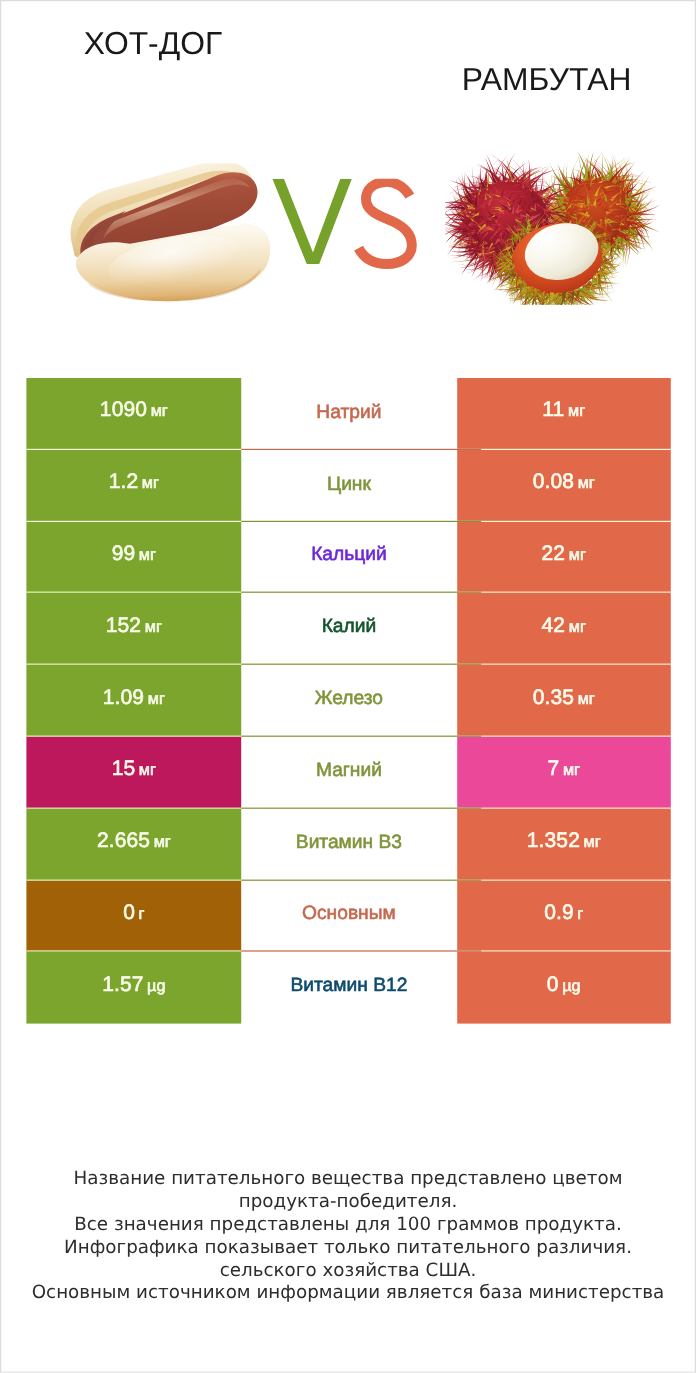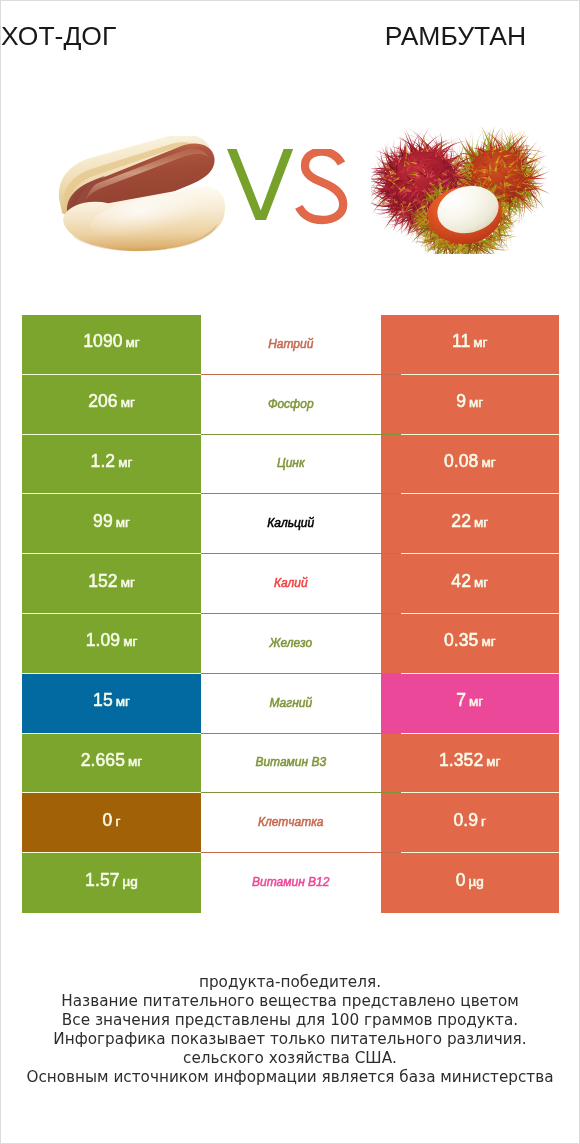--- a/index.html
+++ b/index.html
@@ -5,41 +5,41 @@
   html,body{margin:0;padding:0;}
   body{width:580px;height:1144px;background:#fff;
        font-family:"Liberation Sans",sans-serif;overflow:hidden;
        -webkit-font-smoothing:antialiased;}
   .page{position:relative;width:578px;height:1142px;border:1px solid #dcdcdc;background:#fff;}
 
   
   .titles{position:absolute;top:0;left:0;width:578px;height:72px;}
   .title{position:absolute;top:21px;font-size:26.5px;line-height:28px;color:#191919;
          font-weight:400;white-space:nowrap;}
-  .title-left{left:0;width:253px;text-align:left;}
-  .title-right{left:329px;width:251px;text-align:center;}
+  .title-left{left:0;width:253px;text-align:center;}
+  .title-right{left:329px;width:251px;text-align:center;margin-top:30px;}
 
   
   .hero{position:absolute;top:0;left:0;width:578px;height:290px;}
   .hero-img{position:absolute;}
   .img-left{left:56px;top:135px;}
   .img-right{left:370px;top:126px;}
   .vs{position:absolute;left:226px;top:148px;width:121px;height:76px;line-height:0;}
 
   
   .table{position:absolute;top:314px;left:21px;width:537px;}
   .row{position:relative;height:59.8px;padding-left:11px;}
   .cell{position:absolute;top:0;height:59.8px;display:flex;
         align-items:center;justify-content:center;box-sizing:border-box;}
   .cell-left{left:0;width:179px;}
   .cell-mid{left:179px;width:179.5px;}
   .cell-right{left:358.5px;width:178.5px;}
   .val{color:#f8fbea;font-size:17.5px;font-weight:400;letter-spacing:.1px;white-space:nowrap;position:relative;top:-3px;-webkit-text-stroke:0.55px currentColor;}
   .val .u{font-size:13.5px;font-weight:400;margin-left:3px;letter-spacing:0;}
-  .name{font-size:12px;font-weight:400;letter-spacing:0px;white-space:nowrap;position:relative;top:-1px;font-style:italic;-webkit-text-stroke:0.5px currentColor;}
+  .name{font-size:16px;font-weight:400;letter-spacing:0px;white-space:nowrap;position:relative;top:-1px;-webkit-text-stroke:0.5px currentColor;}
   .sep{position:absolute;left:0;bottom:0;width:537px;height:1px;}
   .sepmid{position:absolute;left:179px;bottom:0;width:200px;height:1px;}
 
   
   .footer{position:absolute;top:972px;left:0;width:578px;text-align:center;
           font-family:"DejaVu Sans",sans-serif;font-size:15.25px;line-height:19px;color:#2d2d2d;}
 </style>
 </head>
 <body>
 
@@ -2368,63 +2368,50 @@
           <span class="name" style="color:#c46a50">Натрий</span>
         </div>
         <div class="cell cell-right" style="background:#e2684a">
           <span class="val">11<span class="u">мг</span></span>
         </div>
         <div class="sep" style="background:#f4fbd6"></div>
         <div class="sepmid" style="background:#c46a50"></div>
       </div>
       <div class="row">
         <div class="cell cell-left" style="background:#7ba52c">
-          <span class="val">206<span class="u">мг</span></span>
-        </div>
-        <div class="cell cell-mid">
-          <span class="name" style="color:#7f953b">Фосфор</span>
-        </div>
-        <div class="cell cell-right" style="background:#e2684a">
-          <span class="val">9<span class="u">мг</span></span>
-        </div>
-        <div class="sep" style="background:#f4fbd6"></div>
-        <div class="sepmid" style="background:#7f953b"></div>
-      </div>
-      <div class="row">
-        <div class="cell cell-left" style="background:#7ba52c">
           <span class="val">1.2<span class="u">мг</span></span>
         </div>
         <div class="cell cell-mid">
           <span class="name" style="color:#7f953b">Цинк</span>
         </div>
         <div class="cell cell-right" style="background:#e2684a">
           <span class="val">0.08<span class="u">мг</span></span>
         </div>
         <div class="sep" style="background:#f4fbd6"></div>
         <div class="sepmid" style="background:#7f953b"></div>
       </div>
       <div class="row">
         <div class="cell cell-left" style="background:#7ba52c">
           <span class="val">99<span class="u">мг</span></span>
         </div>
         <div class="cell cell-mid">
-          <span class="name" style="color:#000000">Кальций</span>
+          <span class="name" style="color:#6d28d9">Кальций</span>
         </div>
         <div class="cell cell-right" style="background:#e2684a">
           <span class="val">22<span class="u">мг</span></span>
         </div>
         <div class="sep" style="background:#f4fbd6"></div>
         <div class="sepmid" style="background:#7f953b"></div>
       </div>
       <div class="row">
         <div class="cell cell-left" style="background:#7ba52c">
           <span class="val">152<span class="u">мг</span></span>
         </div>
         <div class="cell cell-mid">
-          <span class="name" style="color:#ef4444">Калий</span>
+          <span class="name" style="color:#14532d">Калий</span>
         </div>
         <div class="cell cell-right" style="background:#e2684a">
           <span class="val">42<span class="u">мг</span></span>
         </div>
         <div class="sep" style="background:#f4fbd6"></div>
         <div class="sepmid" style="background:#7f953b"></div>
       </div>
       <div class="row">
         <div class="cell cell-left" style="background:#7ba52c">
           <span class="val">1.09<span class="u">мг</span></span>
@@ -2432,21 +2419,21 @@
         <div class="cell cell-mid">
           <span class="name" style="color:#7f953b">Железо</span>
         </div>
         <div class="cell cell-right" style="background:#e2684a">
           <span class="val">0.35<span class="u">мг</span></span>
         </div>
         <div class="sep" style="background:#f4fbd6"></div>
         <div class="sepmid" style="background:#7f953b"></div>
       </div>
       <div class="row">
-        <div class="cell cell-left" style="background:#0369a1">
+        <div class="cell cell-left" style="background:#be185d">
           <span class="val">15<span class="u">мг</span></span>
         </div>
         <div class="cell cell-mid">
           <span class="name" style="color:#7f953b">Магний</span>
         </div>
         <div class="cell cell-right" style="background:#ec4899">
           <span class="val">7<span class="u">мг</span></span>
         </div>
         <div class="sep" style="background:#f4fbd6"></div>
         <div class="sepmid" style="background:#7f953b"></div>
@@ -2462,43 +2449,43 @@
           <span class="val">1.352<span class="u">мг</span></span>
         </div>
         <div class="sep" style="background:#f4fbd6"></div>
         <div class="sepmid" style="background:#7f953b"></div>
       </div>
       <div class="row">
         <div class="cell cell-left" style="background:#a16207">
           <span class="val">0<span class="u">г</span></span>
         </div>
         <div class="cell cell-mid">
-          <span class="name" style="color:#c46a50">Клетчатка</span>
+          <span class="name" style="color:#c46a50">Основным</span>
         </div>
         <div class="cell cell-right" style="background:#e2684a">
           <span class="val">0.9<span class="u">г</span></span>
         </div>
         <div class="sep" style="background:#f4fbd6"></div>
         <div class="sepmid" style="background:#c46a50"></div>
       </div>
       <div class="row">
         <div class="cell cell-left" style="background:#7ba52c">
           <span class="val">1.57<span class="u">µg</span></span>
         </div>
         <div class="cell cell-mid">
-          <span class="name" style="color:#ec4899">Витамин B12</span>
+          <span class="name" style="color:#0c4a6e">Витамин B12</span>
         </div>
         <div class="cell cell-right" style="background:#e2684a">
           <span class="val">0<span class="u">µg</span></span>
         </div>
       </div>
     </div>
 
   <div class="footer" id="footer-text">
+      <div>Название питательного вещества представлено цветом</div>
       <div>продукта-победителя.</div>
-      <div>Название питательного вещества представлено цветом</div>
       <div>Все значения представлены для 100 граммов продукта.</div>
       <div>Инфографика показывает только питательного различия.</div>
       <div>сельского хозяйства США.</div>
       <div>Основным источником информации является база министерства</div>
     </div>
 
 </div>
 
 </body></html>

